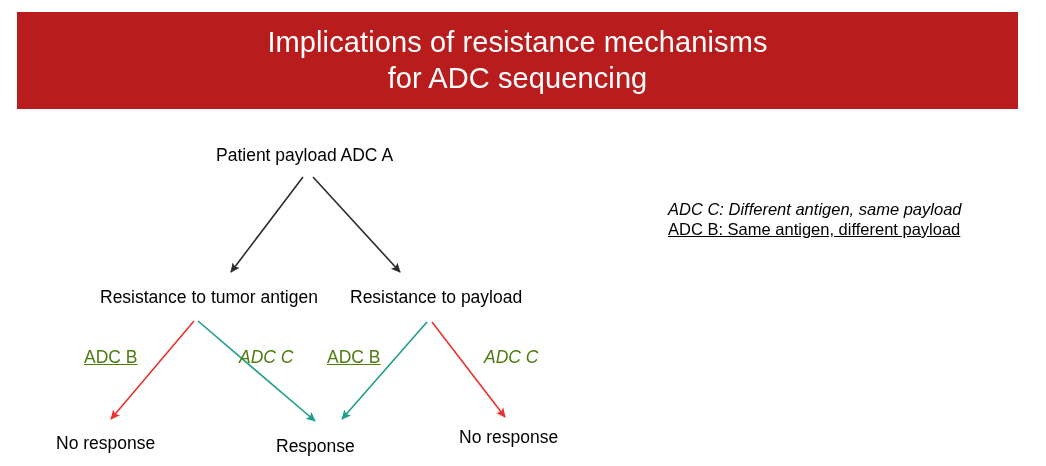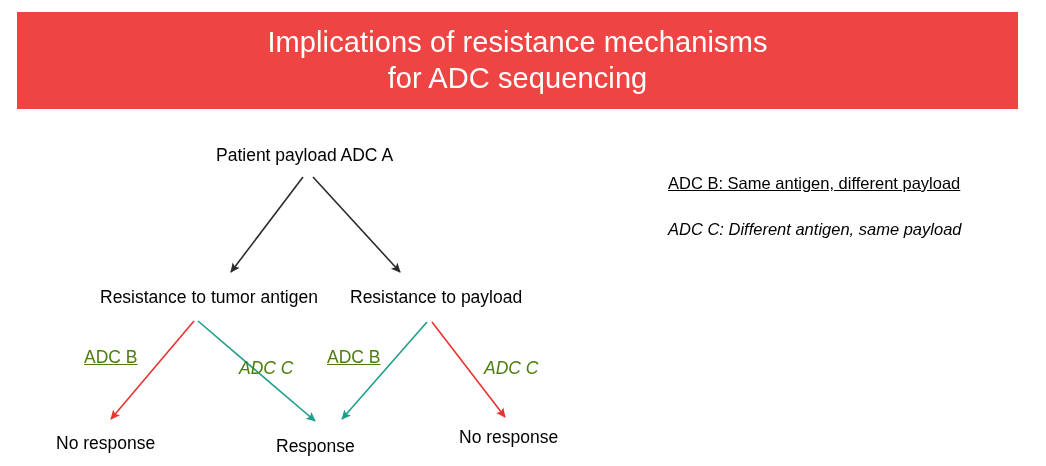--- a/index.html
+++ b/index.html
@@ -17,21 +17,21 @@
     -webkit-font-smoothing: antialiased;
   }
 
   
   #title-banner {
     position: absolute;
     left: 17px;
     top: 12px;
     width: 1001px;
     height: 97px;
-    background: #ef4444;
+    background: #b91c1c;
     display: flex;
     align-items: center;
     justify-content: center;
     box-sizing: border-box;
   }
   #title-text {
     color: #ffffff;
     font-size: 29px;
     line-height: 1.22;
     text-align: center;
@@ -75,21 +75,21 @@
 
   
   .edge-label {
     position: absolute;
     font-size: 17.5px;
     line-height: 1.1;
     white-space: nowrap;
     color: #4d7c0f;
   }
   .edge-label.underline { text-decoration: underline; }
-  .edge-label.italic    { font-style: italic; margin-top: 11px; }
+  .edge-label.italic    { font-style: italic; }
 
   #edge-b-1 { left: 84px;  top: 348px; }
   #edge-c-1 { left: 239px; top: 348px; }
   #edge-b-2 { left: 327px; top: 348px; }
   #edge-c-2 { left: 484px; top: 348px; }
 
   
   #legend {
     position: absolute;
     left: 668px;
@@ -157,15 +157,15 @@
   <div class="edge-label underline" id="edge-b-1">ADC B</div>
 
   <div class="edge-label italic" id="edge-c-1">ADC C</div>
 
   <div class="edge-label underline" id="edge-b-2">ADC B</div>
 
   <div class="edge-label italic" id="edge-c-2">ADC C</div>
 </div>
 
 <div id="legend">
+  <div class="legend-line italic" id="legend-adc-c">ADC C: Different antigen, same payload</div>
   <div class="legend-line underline" id="legend-adc-b">ADC B: Same antigen, different payload</div>
-  <div class="legend-line italic" id="legend-adc-c">ADC C: Different antigen, same payload</div>
 </div>
 
 </body></html>

